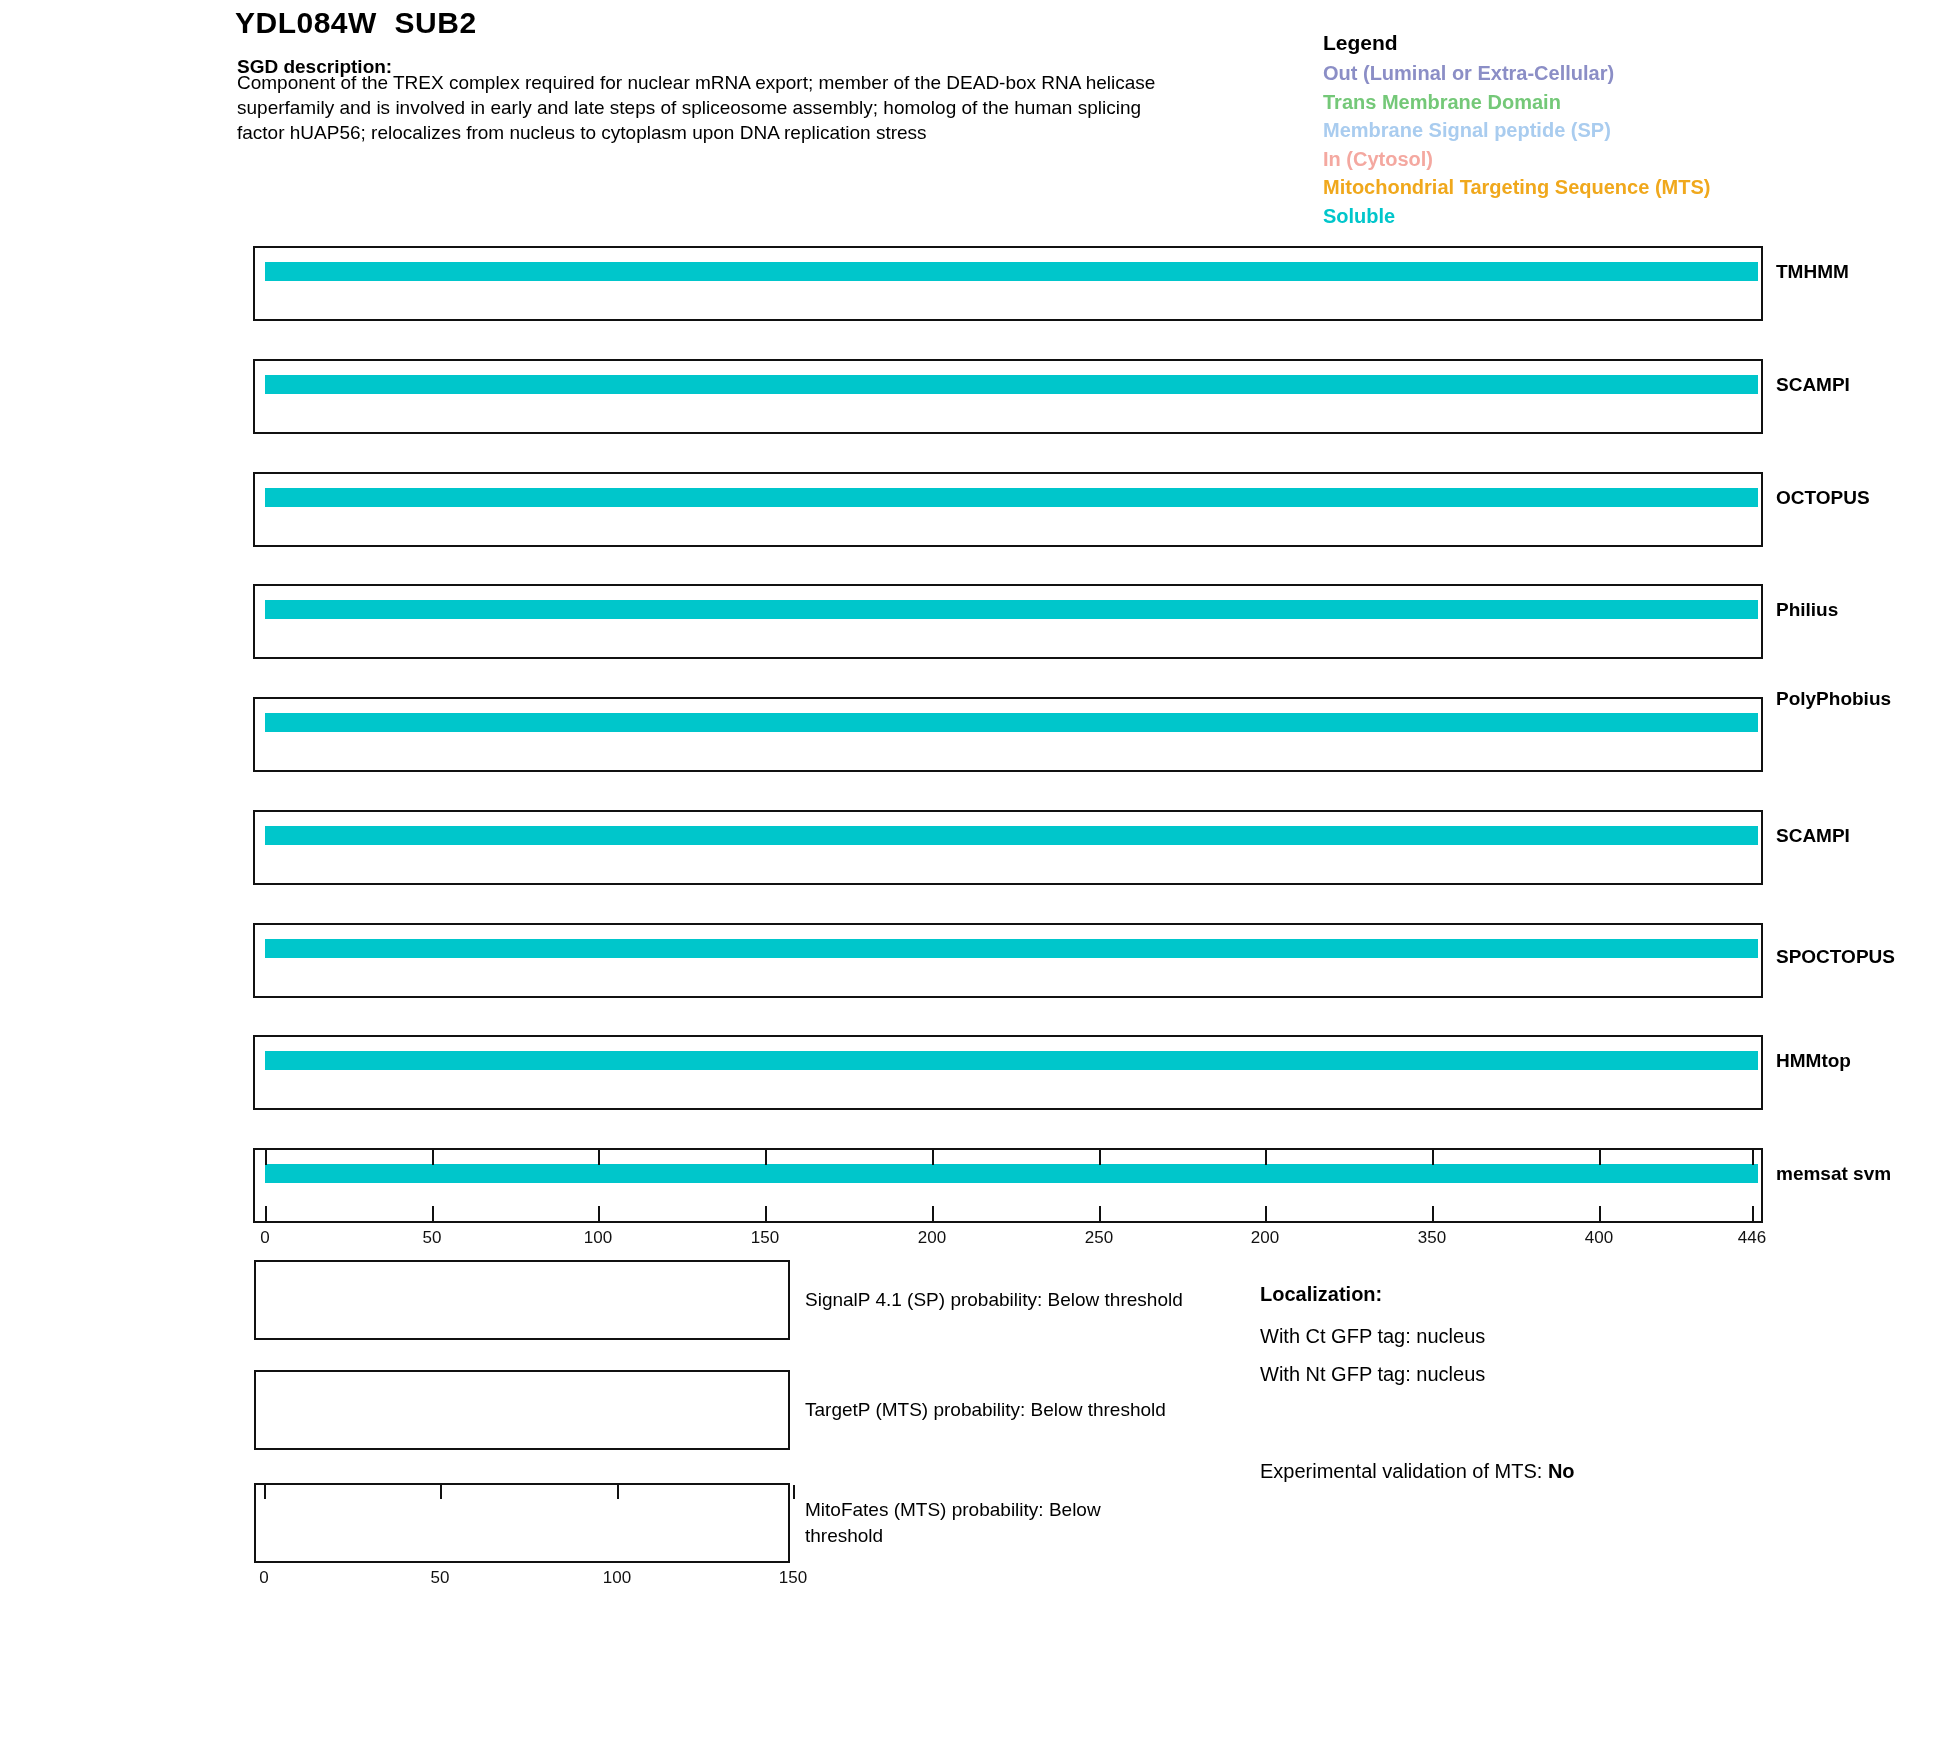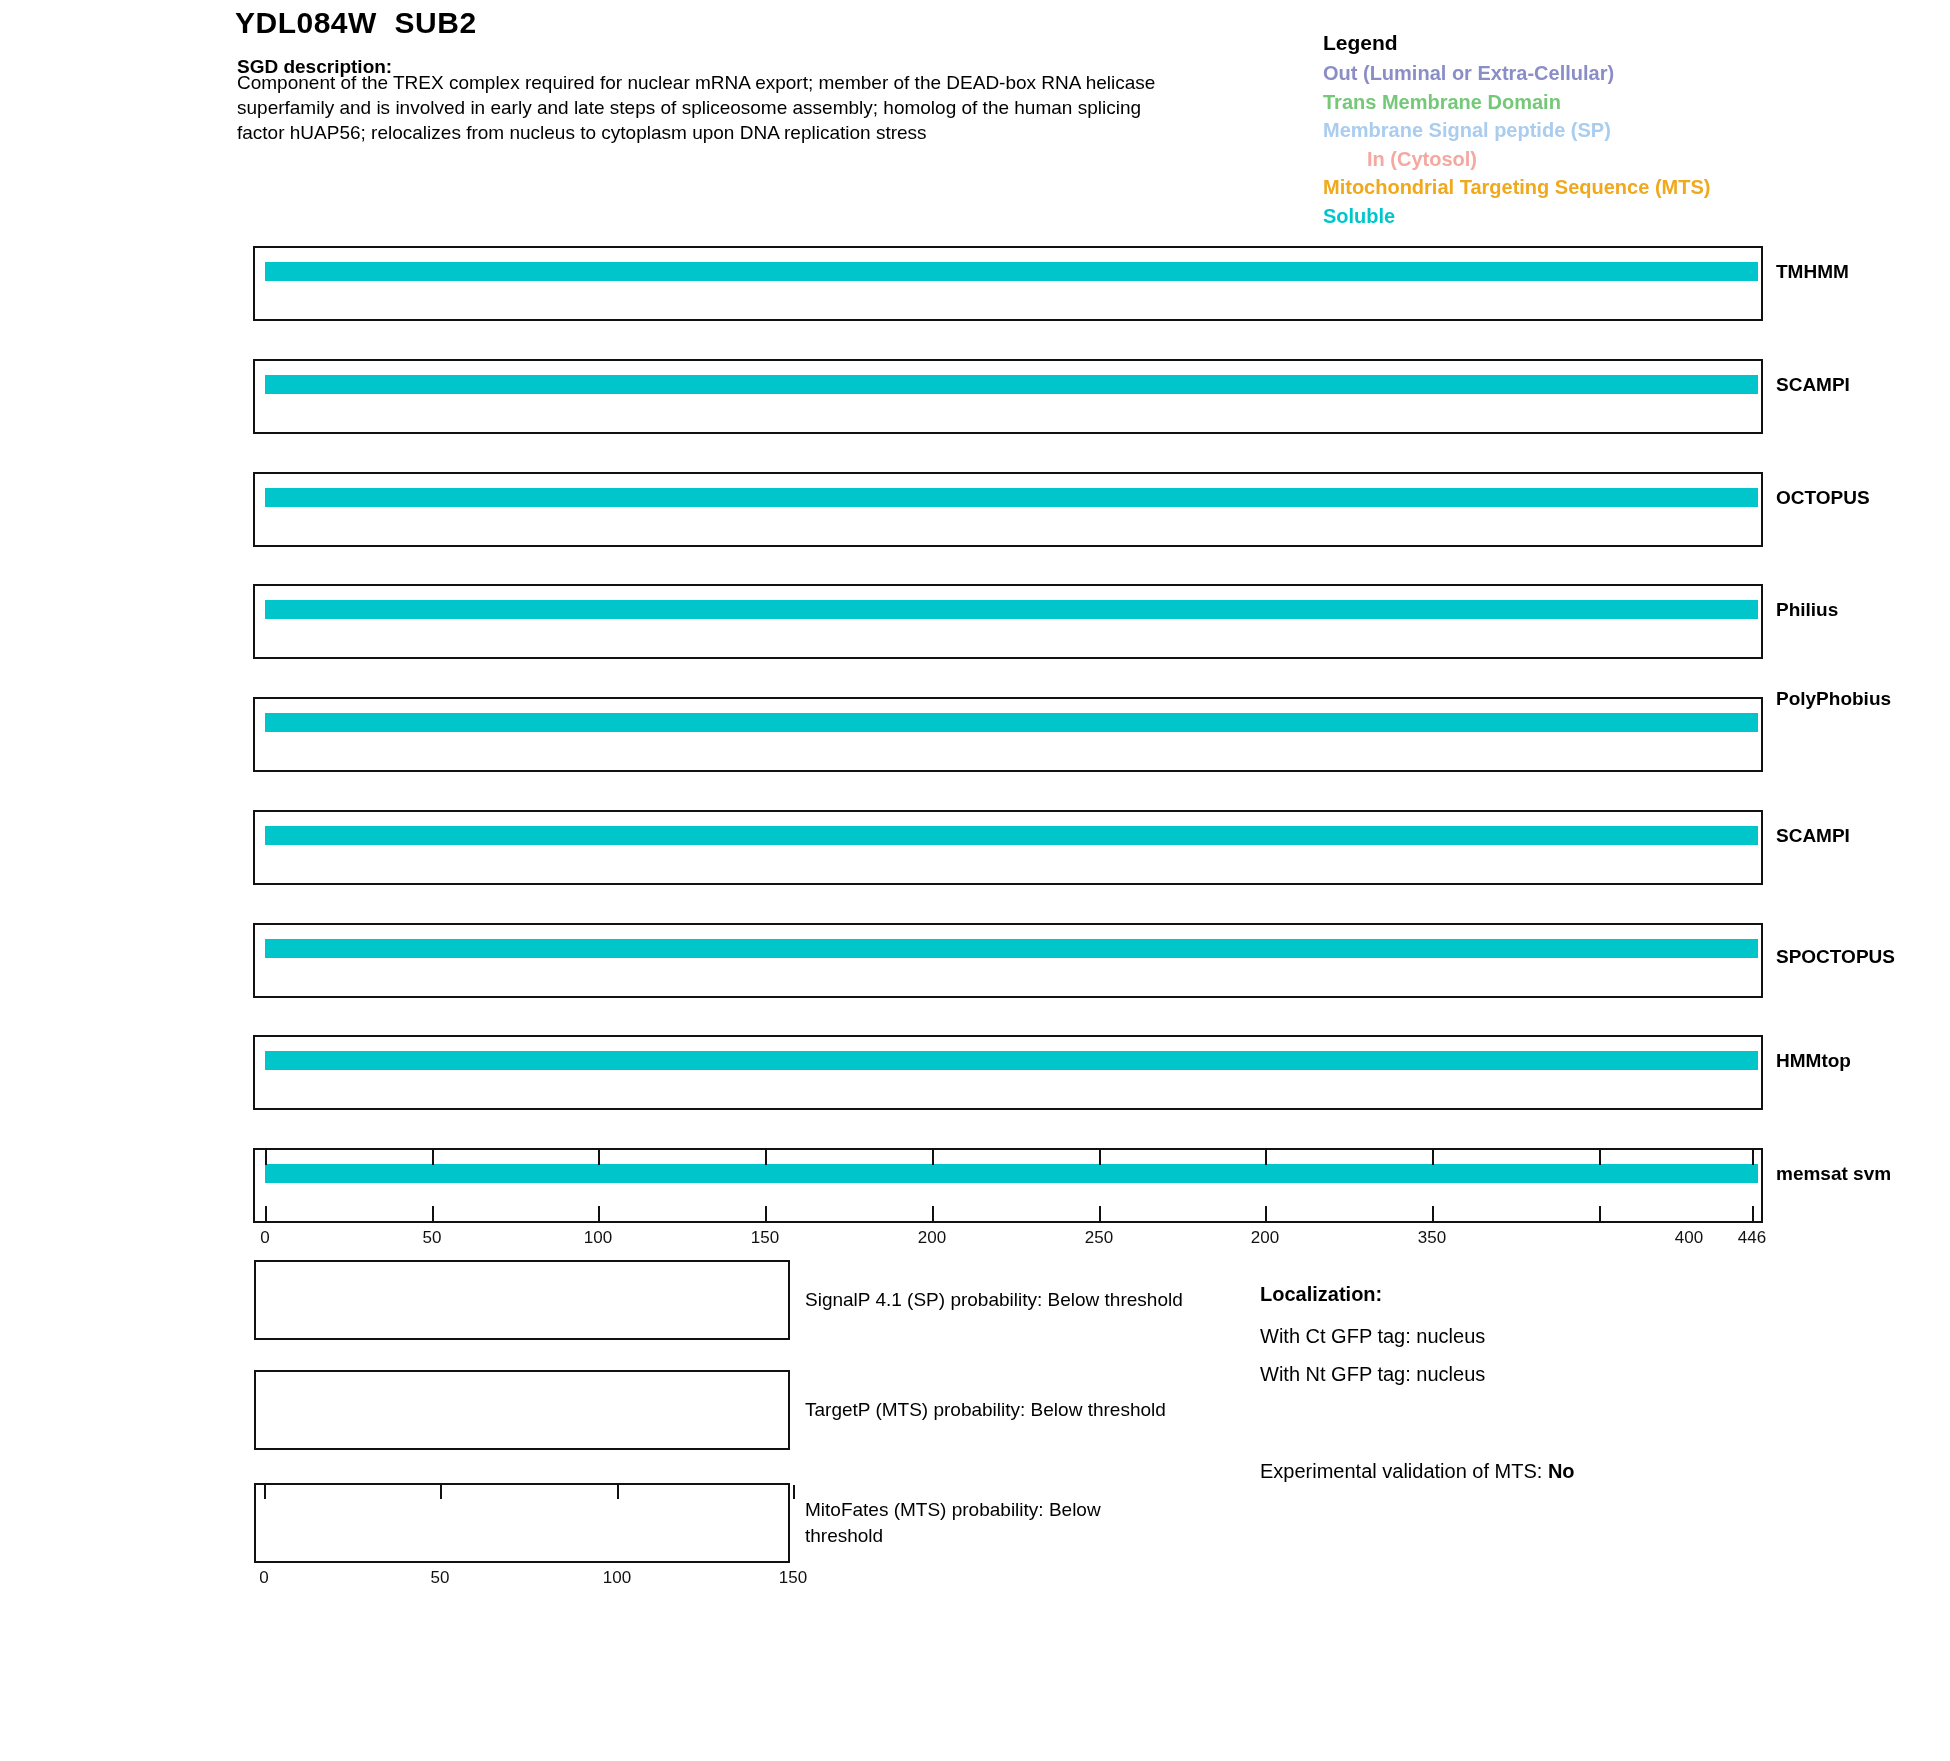--- a/index.html
+++ b/index.html
@@ -38,21 +38,21 @@
       <div class="desc-line" style="top: 97px;">superfamily and is involved in early and late steps of spliceosome assembly; homolog of the human splicing</div>
       <div class="desc-line" style="top: 122px;">factor hUAP56; relocalizes from nucleus to cytoplasm upon DNA replication stress</div>
     </div>
 
   <div class="legend">
     <div class="legend-title">Legend</div>
     <div id="legend-items">
         <div class="legend-item" style="color: rgb(139, 142, 198);">Out (Luminal or Extra-Cellular)</div>
         <div class="legend-item" style="color: rgb(116, 200, 120);">Trans Membrane Domain</div>
         <div class="legend-item" style="color: rgb(169, 204, 239);">Membrane Signal peptide (SP)</div>
-        <div class="legend-item" style="color: rgb(244, 168, 160); margin-left: 44px;">In (Cytosol)</div>
+        <div class="legend-item" style="color: rgb(244, 168, 160);">In (Cytosol)</div>
         <div class="legend-item" style="color: rgb(240, 168, 28);">Mitochondrial Targeting Sequence (MTS)</div>
         <div class="legend-item" style="color: rgb(0, 198, 203);">Soluble</div>
       </div>
   </div>
 
   <div id="tracks">
       <div class="track-box" style="top: 246px;">
         <div class="track-bar" style="left: 10px; top: 14px; width: 1493px; background: rgb(0, 198, 203);"></div>
       </div>
       <div class="track-label" style="top: 261px;">TMHMM</div>
@@ -109,21 +109,21 @@
       </div>
       <div class="track-label" style="top: 1163px;">memsat svm</div>
       <div class="axis-label" style="left: 265px; top: 1228px;">0</div>
       <div class="axis-label" style="left: 432px; top: 1228px;">50</div>
       <div class="axis-label" style="left: 598px; top: 1228px;">100</div>
       <div class="axis-label" style="left: 765px; top: 1228px;">150</div>
       <div class="axis-label" style="left: 932px; top: 1228px;">200</div>
       <div class="axis-label" style="left: 1099px; top: 1228px;">250</div>
       <div class="axis-label" style="left: 1265px; top: 1228px;">200</div>
       <div class="axis-label" style="left: 1432px; top: 1228px;">350</div>
-      <div class="axis-label" style="left: 1689px; top: 1228px;">400</div>
+      <div class="axis-label" style="left: 1599px; top: 1228px;">400</div>
       <div class="axis-label" style="left: 1752px; top: 1228px;">446</div>
     </div>
 
   <div id="minis">
       <div class="mini-box" style="top: 1260px;"></div>
       <div class="mini-label" style="top: 1260px; width: 470px;">SignalP 4.1 (SP) probability: Below threshold</div>
       <div class="mini-box" style="top: 1370px;"></div>
       <div class="mini-label" style="top: 1370px; width: 470px;">TargetP (MTS) probability: Below threshold</div>
       <div class="mini-box" style="top: 1483px;">
         <div class="tick" style="left: 8px; top: 0px; height: 14px;"></div>

